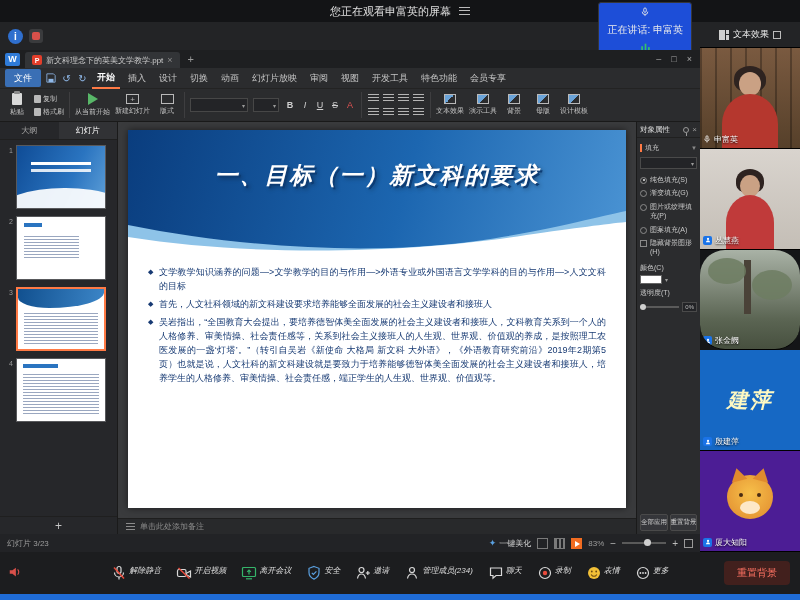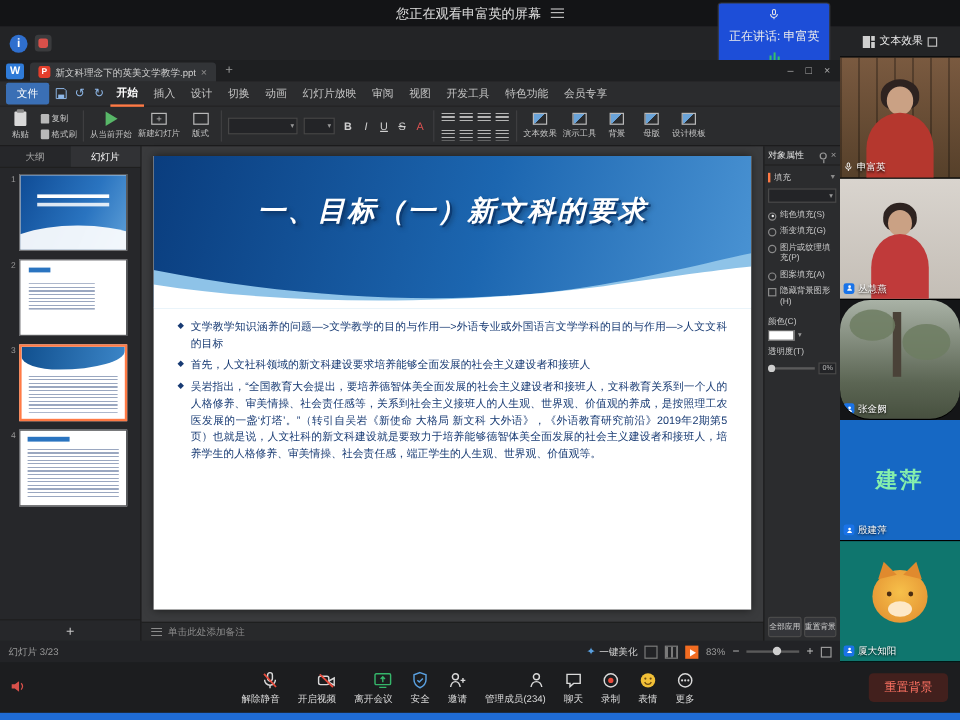--- a/index.html
+++ b/index.html
@@ -169,37 +169,37 @@
   .bg-shen{background:linear-gradient(#7a5a40,#56402a);}
   .shelf{position:absolute;inset:0;background:repeating-linear-gradient(90deg,rgba(0,0,0,.28) 0 2px,transparent 2px 15px);}
   .p-head{position:absolute;border-radius:50%;background:#caa184;}
   .p-hair{position:absolute;border-radius:50% 50% 40% 40%;background:#2e2320;}
   .p-body{position:absolute;border-radius:50% 50% 0 0;background:#b5372e;}
   .bg-cong{background:linear-gradient(#d9d4ce,#c4beb6);}
   .bg-zhang{background:linear-gradient(#a9b2a6,#5b6553 70%,#47503f);border-radius:25px;}
   .trunk{position:absolute;left:44%;top:10%;width:7px;height:55%;background:#4a4238;}
   .leaf{position:absolute;border-radius:50%;background:#6d7c62;opacity:.85;}
   .bg-jianping{background:#1668c4;display:flex;align-items:center;justify-content:center;}
-  .jp-text{color:#86efac;font-size:18px;font-weight:bold;letter-spacing:2px;}
-  .bg-fox{background:#0f766e;}
+  .jp-text{color:#fef9c3;font-size:21px;font-weight:bold;letter-spacing:2px;font-style:italic;}
+  .bg-fox{background:#4c1d95;}
   .fox{position:absolute;left:50%;top:46%;transform:translate(-50%,-50%);width:46px;height:44px;border-radius:50%;
     background:radial-gradient(circle at 50% 42%,#f7c04a,#e08a2e);}
   .fox::before,.fox::after{content:"";position:absolute;top:-7px;border-left:8px solid transparent;
     border-right:8px solid transparent;border-bottom:13px solid #e08a2e;}
   .fox::before{left:3px;transform:rotate(-14deg);}
   .fox::after{right:3px;transform:rotate(14deg);}
   .fox-eye{position:absolute;top:18px;width:4px;height:4px;border-radius:50%;background:#4a2c12;}
   .fox-muzzle{position:absolute;left:50%;bottom:5px;transform:translateX(-50%);width:20px;height:13px;
     border-radius:50%;background:#fde8c8;}
 
   
   .bottom-bar{position:absolute;left:0;top:552px;width:800px;height:42px;background:#1c1d1f;}
   .controls{position:absolute;left:90px;right:110px;top:0;bottom:0;display:flex;align-items:center;
     justify-content:center;gap:15px;}
-  .ctrl{display:flex;flex-direction:column;align-items:flex-end;gap:2px;color:#dcdcdc;font-size:8px;white-space:nowrap;}
+  .ctrl{display:flex;flex-direction:row;align-items:flex-start;gap:2px;color:#dcdcdc;font-size:8px;white-space:nowrap;font-style:italic;}
   .leave-btn{position:absolute;right:10px;top:9px;background:#42201d;color:#ff7263;font-size:10px;
     padding:5px 13px;border-radius:4px;}
   .dev-ic{position:absolute;left:8px;top:13px;}
   .taskbar-line{position:absolute;left:0;top:594px;width:800px;height:6px;background:#1f6cd6;}
 </style>
 </head>
 <body>
 
 <div class="screen">
 

